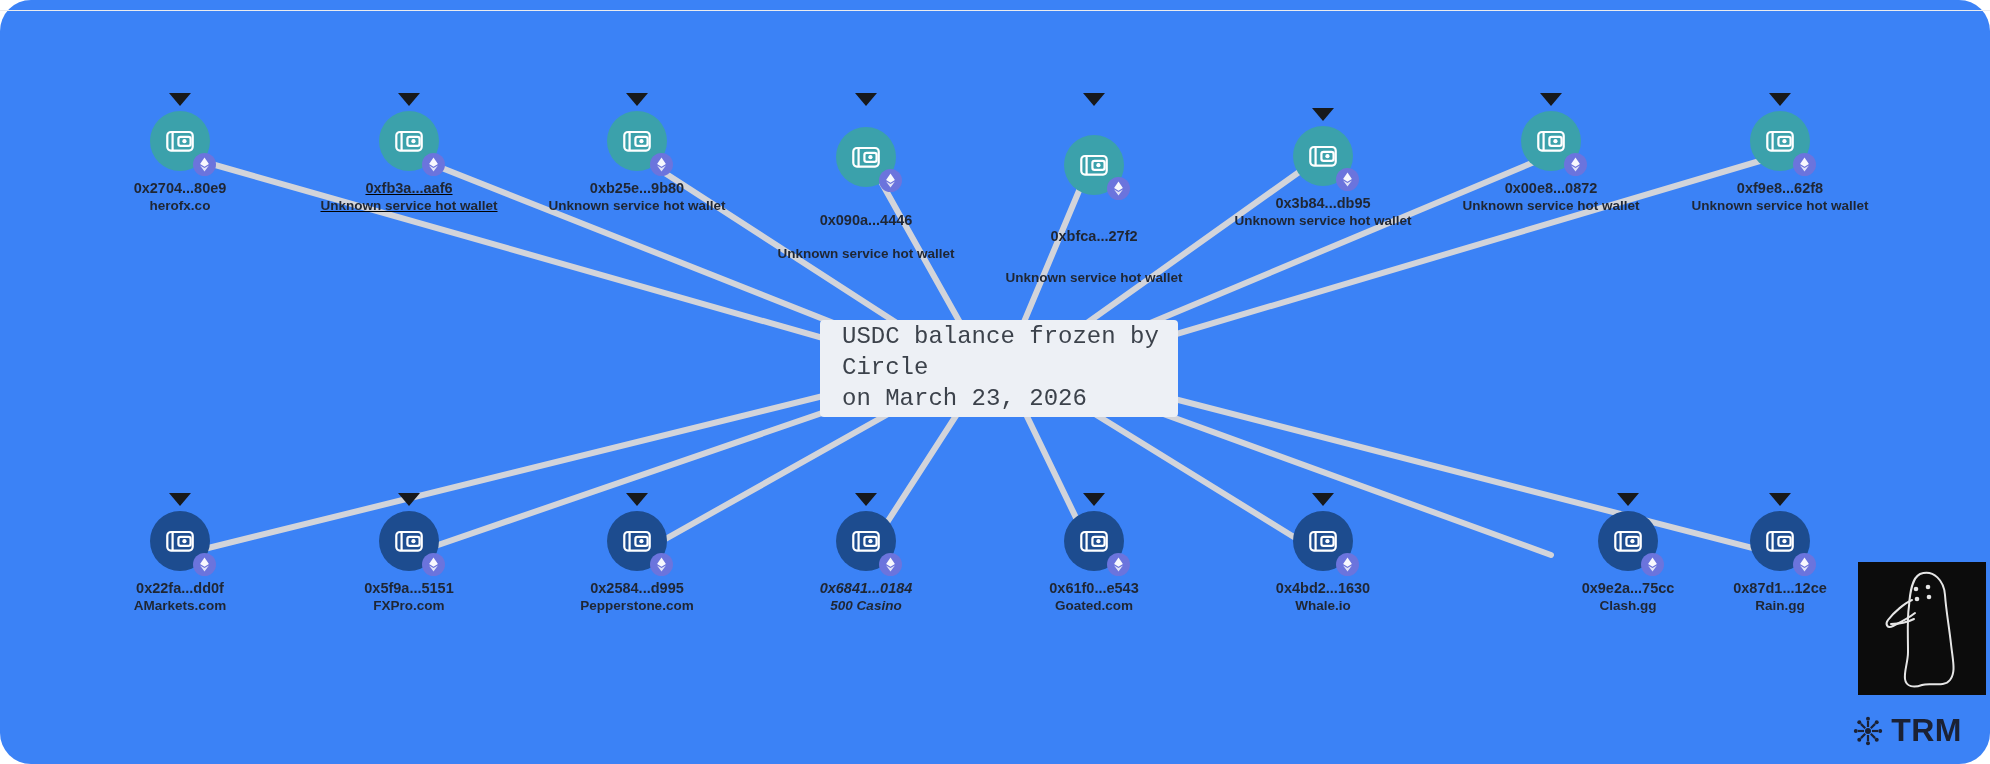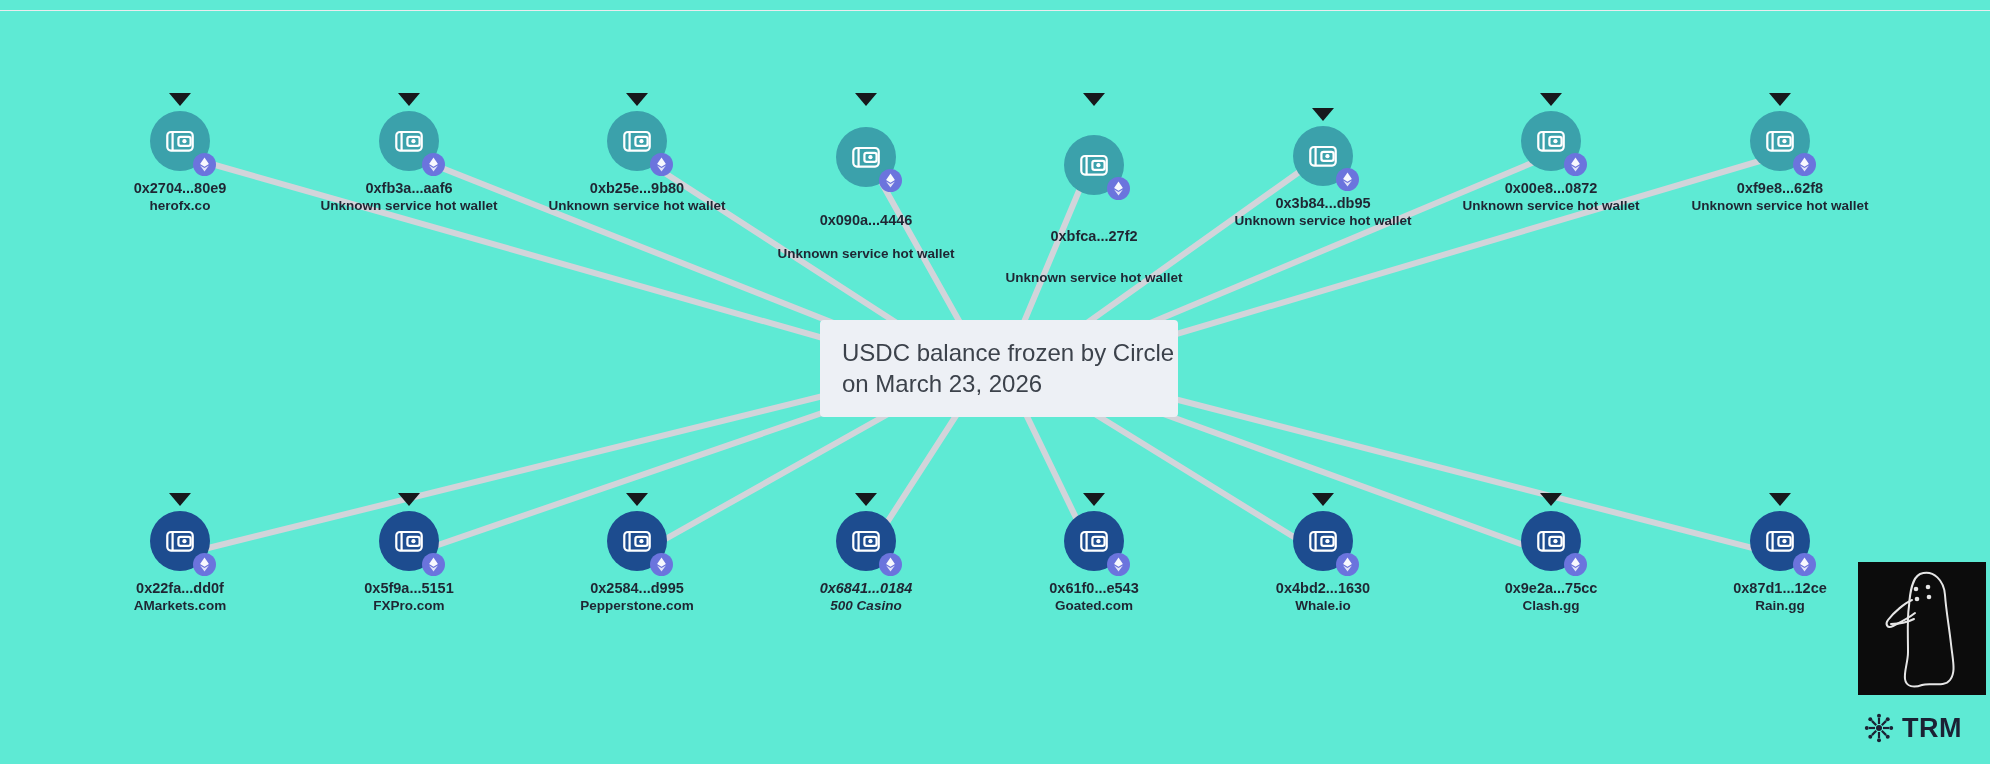--- a/index.html
+++ b/index.html
@@ -1,44 +1,44 @@
 <!DOCTYPE html>
 <html><head>
 <meta charset="utf-8">
 <style>
   * { margin: 0; padding: 0; box-sizing: border-box; }
   html, body { width: 1990px; height: 764px; background: #ffffff; overflow: hidden;
     font-family: "Liberation Sans", sans-serif; }
-  #canvas { position: relative; width: 1990px; height: 764px; background: #5eead4; }
+  #canvas { position: relative; width: 1990px; height: 764px; background: #3b82f6; border-radius: 31px; }
   #top-hairline { position: absolute; top: 10px; left: 0; width: 100%; height: 1px;
     background: #ebebee; }
   #edges-svg { position: absolute; left: 0; top: 0; }
   .edge { stroke: #d2d4da; stroke-width: 6; stroke-linecap: round; }
   .node { position: absolute; width: 240px; display: flex; flex-direction: column;
     align-items: center; }
   .marker { width: 0; height: 0; border-left: 11px solid transparent;
     border-right: 11px solid transparent; border-top: 13px solid #17191c;
     margin-bottom: 5px; }
   .bubble { position: relative; width: 60px; height: 60px; border-radius: 50%;
     display: flex; align-items: center; justify-content: center; cursor: pointer; }
   .badge { position: absolute; right: -6px; bottom: -5px; width: 23px; height: 23px;
     border-radius: 50%; display: flex; align-items: center; justify-content: center; }
   .addr { margin-top: 9px; font-size: 14.5px; font-weight: 700; color: #1f2633;
     white-space: nowrap; }
   .svc { margin-top: 2px; font-size: 13.5px; font-weight: 700; color: #1f2633;
     white-space: nowrap; }
   #center-box { position: absolute; left: 820px; top: 320px; width: 358px; height: 97px;
     background: #edf0f5; border-radius: 4px; display: flex; flex-direction: column;
     justify-content: center; padding-left: 22px; cursor: pointer; }
-  #center-box .line { font-size: 24px; color: #3c424b; line-height: 1.28; }
+  #center-box .line { font-size: 24px; color: #3c424b; line-height: 1.28; font-family: Liberation Mono, monospace; }
   #penguin-box { position: absolute; left: 1858px; top: 562px; width: 128px; height: 133px;
     background: #0c0c0c; }
   #trm-logo { position: absolute; right: 28px; top: 712px; display: flex;
     align-items: center; gap: 7px; }
-  #trm-logo .wordmark { font-size: 27px; font-weight: 800; color: #1b2134;
+  #trm-logo .wordmark { font-size: 32px; font-weight: 800; color: #1b2134;
     letter-spacing: 0.5px; }
 </style>
 </head>
 <body>
 
 <div id="canvas">
   <div id="top-hairline"></div>
 
   <svg id="edges-svg" width="1990" height="764">
       <line x1="180" y1="155" x2="900" y2="360" class="edge"></line>
@@ -74,21 +74,21 @@
           <div class="badge" style="background: rgb(107, 116, 221);">
             <svg width="13" height="15" viewBox="-6 -7.5 12 15">
               <path d="M0,-7 L4.4,-0.4 L0,2.2 L-4.4,-0.4 Z" fill="#ffffff" opacity="0.95"></path>
               <path d="M0,7 L4.4,1 L0,3.6 L-4.4,1 Z" fill="#ffffff" opacity="0.8"></path>
             </svg>
           </div>
         </div>
         <div class="addr">0x2704...80e9</div>
         <div class="svc">herofx.co</div>
       </div>
-      <div class="node" style="left: 289px; top: 93px;">
+      <div class="node" style="left: 289px; top: 93px; text-decoration: underline;">
         <div class="marker"></div>
         <div class="bubble" style="background: rgb(59, 161, 171);">
           <svg width="36" height="36" viewBox="0 0 34 34">
             <g fill="none" stroke="#ffffff" stroke-width="2.1" stroke-linejoin="round">
               <rect x="5" y="8.5" width="24" height="17.5" rx="3.5"></rect>
               <path d="M10,9 V25.5"></path>
               <rect x="15.5" y="13" width="11.5" height="8.5" rx="2"></rect>
             </g>
             <circle cx="21.2" cy="17.2" r="2" fill="#ffffff"></circle>
           </svg>
@@ -347,21 +347,21 @@
           <div class="badge" style="background: rgb(107, 116, 221);">
             <svg width="13" height="15" viewBox="-6 -7.5 12 15">
               <path d="M0,-7 L4.4,-0.4 L0,2.2 L-4.4,-0.4 Z" fill="#ffffff" opacity="0.95"></path>
               <path d="M0,7 L4.4,1 L0,3.6 L-4.4,1 Z" fill="#ffffff" opacity="0.8"></path>
             </svg>
           </div>
         </div>
         <div class="addr">0x4bd2...1630</div>
         <div class="svc">Whale.io</div>
       </div>
-      <div class="node" style="left: 1431px; top: 493px;">
+      <div class="node" style="left: 1508px; top: 493px;">
         <div class="marker"></div>
         <div class="bubble" style="background: rgb(29, 76, 143);">
           <svg width="36" height="36" viewBox="0 0 34 34">
             <g fill="none" stroke="#ffffff" stroke-width="2.1" stroke-linejoin="round">
               <rect x="5" y="8.5" width="24" height="17.5" rx="3.5"></rect>
               <path d="M10,9 V25.5"></path>
               <rect x="15.5" y="13" width="11.5" height="8.5" rx="2"></rect>
             </g>
             <circle cx="21.2" cy="17.2" r="2" fill="#ffffff"></circle>
           </svg>

